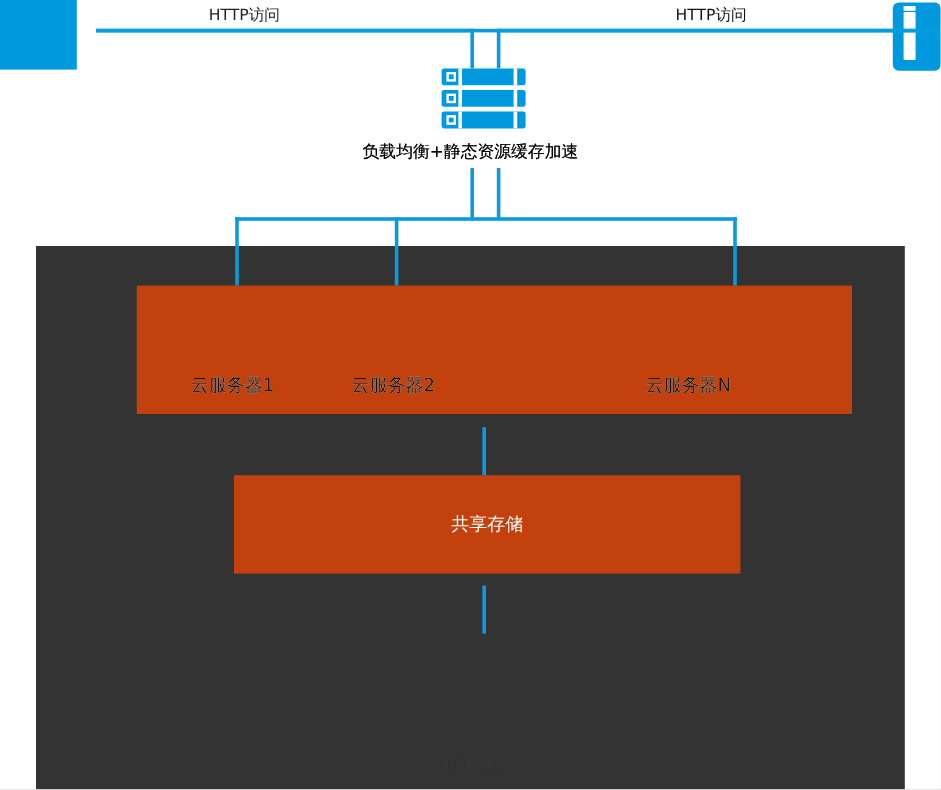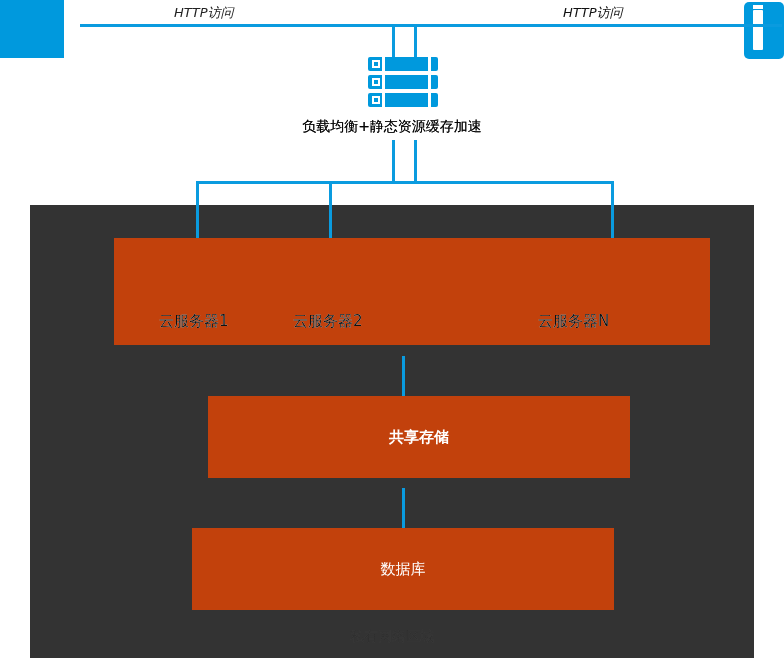--- a/index.html
+++ b/index.html
@@ -65,21 +65,20 @@
     background: #ffffff;
   }
 
   
   .link-label {
     position: absolute;
     font-size: 13px;
     color: #222222;
     white-space: nowrap;
     letter-spacing: 0px;
-    font-style: italic;
   }
   .link-label.dup {
     color: #111111;
   }
 
   
   .lb-icon {
     position: absolute;
     left: 368px;
     top: 57px;
@@ -207,25 +206,24 @@
     left: 0;
     top: 0;
     color: #101010;
     white-space: nowrap;
   }
   .sn1 { left: 45px; }
   .sn2 { left: 179px; text-align: right; }
   .sn3 { left: 424px; }
 
   .box-storage {
-    left: 208px;
+    left: 195px;
     top: 396px;
     width: 422px;
     height: 82px;
-    font-weight: bold;
   }
   .box-db {
     left: 192px;
     top: 528px;
     width: 422px;
     height: 82px;
   }
 </style>
 </head>
 <body>
@@ -306,22 +304,19 @@
   </div>
 
   <div class="vline" style="left:402px; top:356px; height:40px;"></div>
 
   <div class="box box-storage">
     <span>共享存储</span>
   </div>
 
   <div class="vline" style="left:402px; top:488px; height:40px;"></div>
 
-  <div class="box box-db">
-    <span>数据库</span>
-  </div>
 
   <div class="zone-label">
     <span>私有网络区域</span>
     <span class="ghost">私有网络区域</span>
   </div>
 
 </div>
 
 </body></html>

